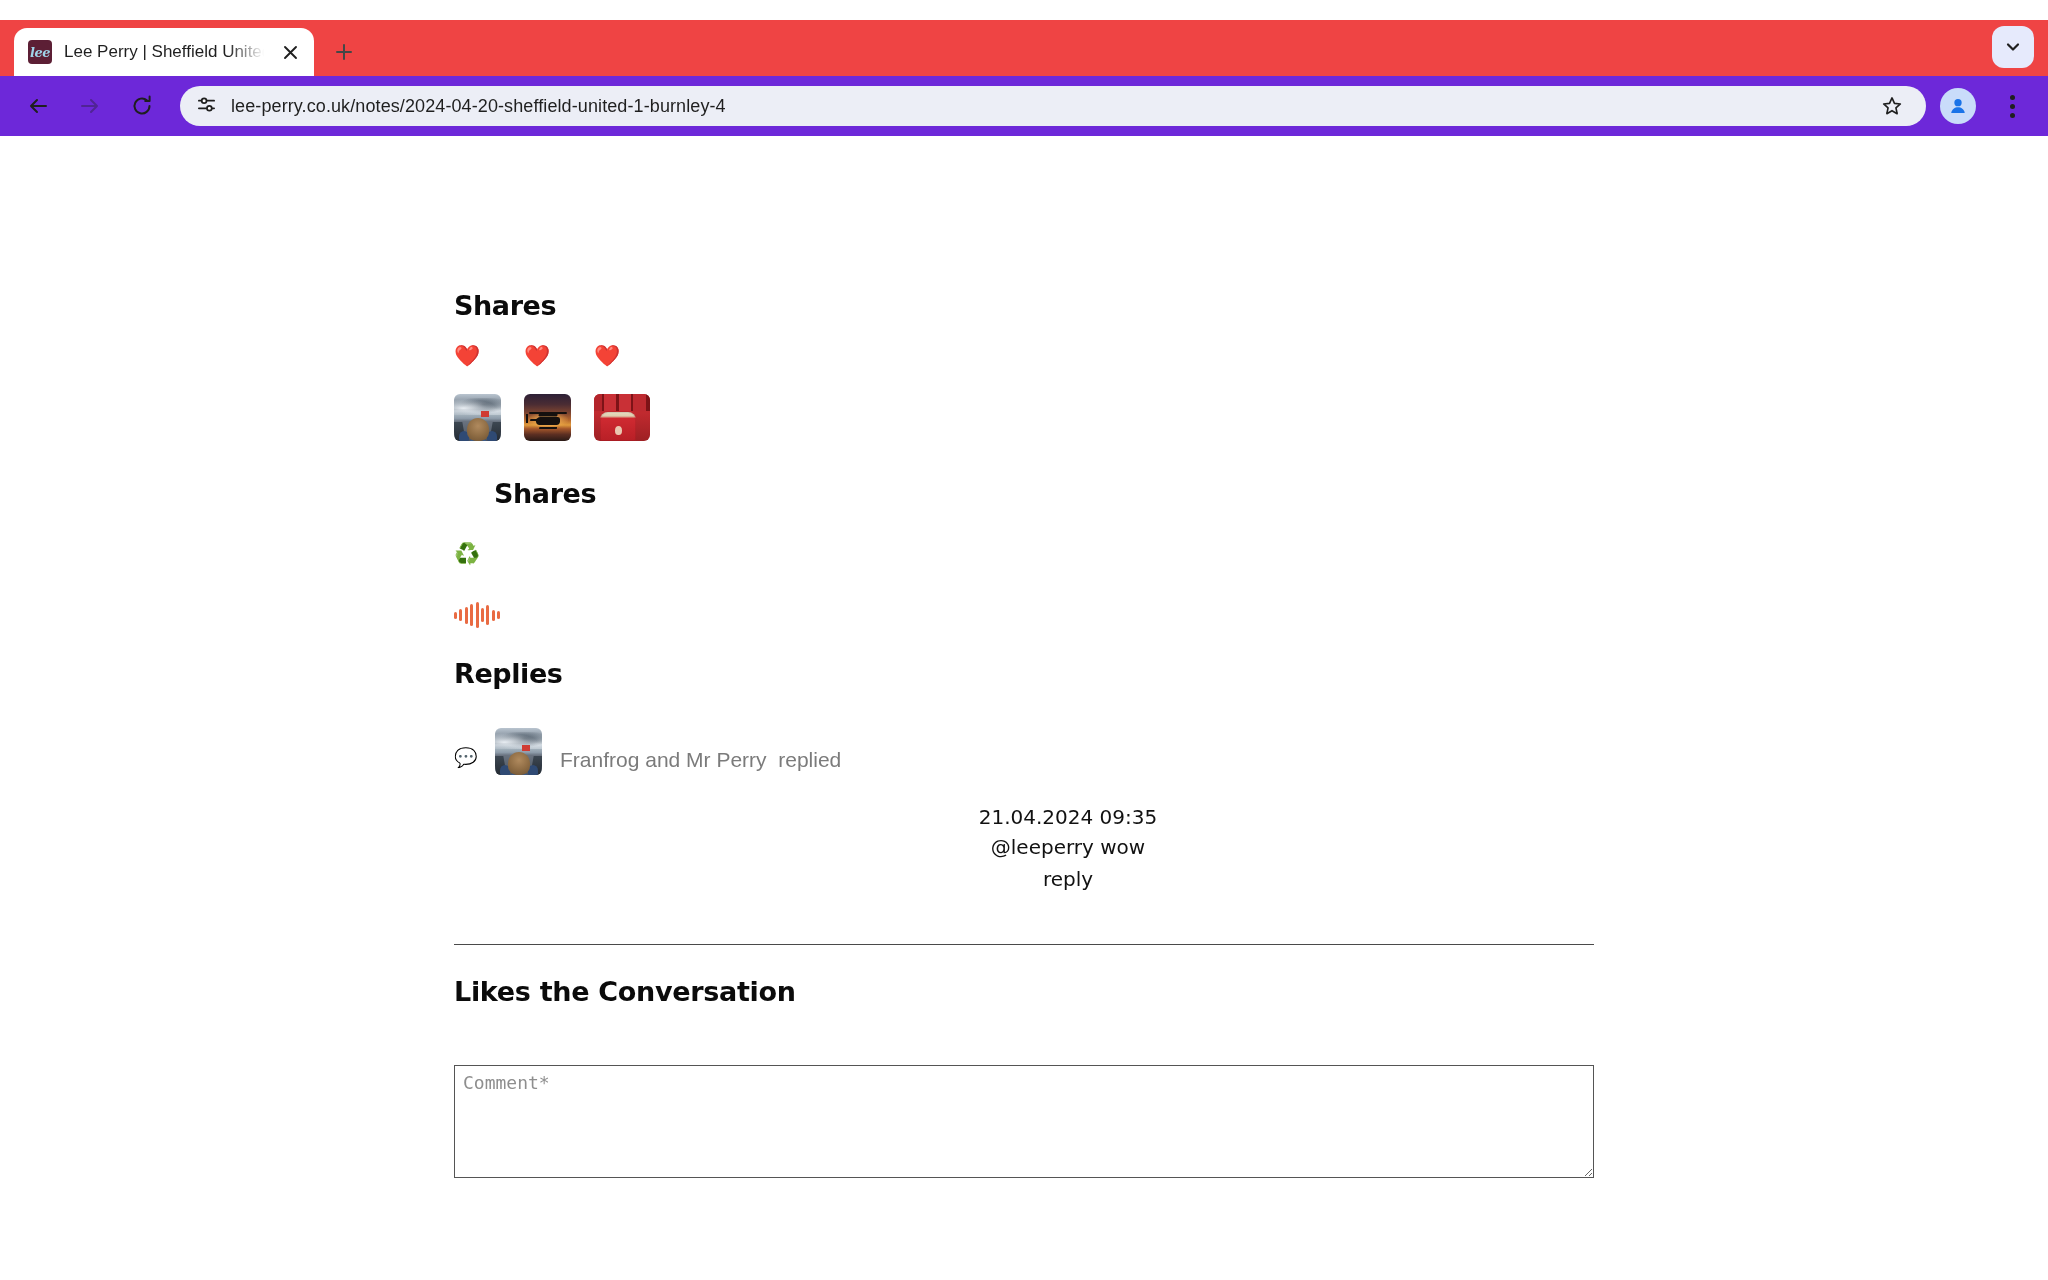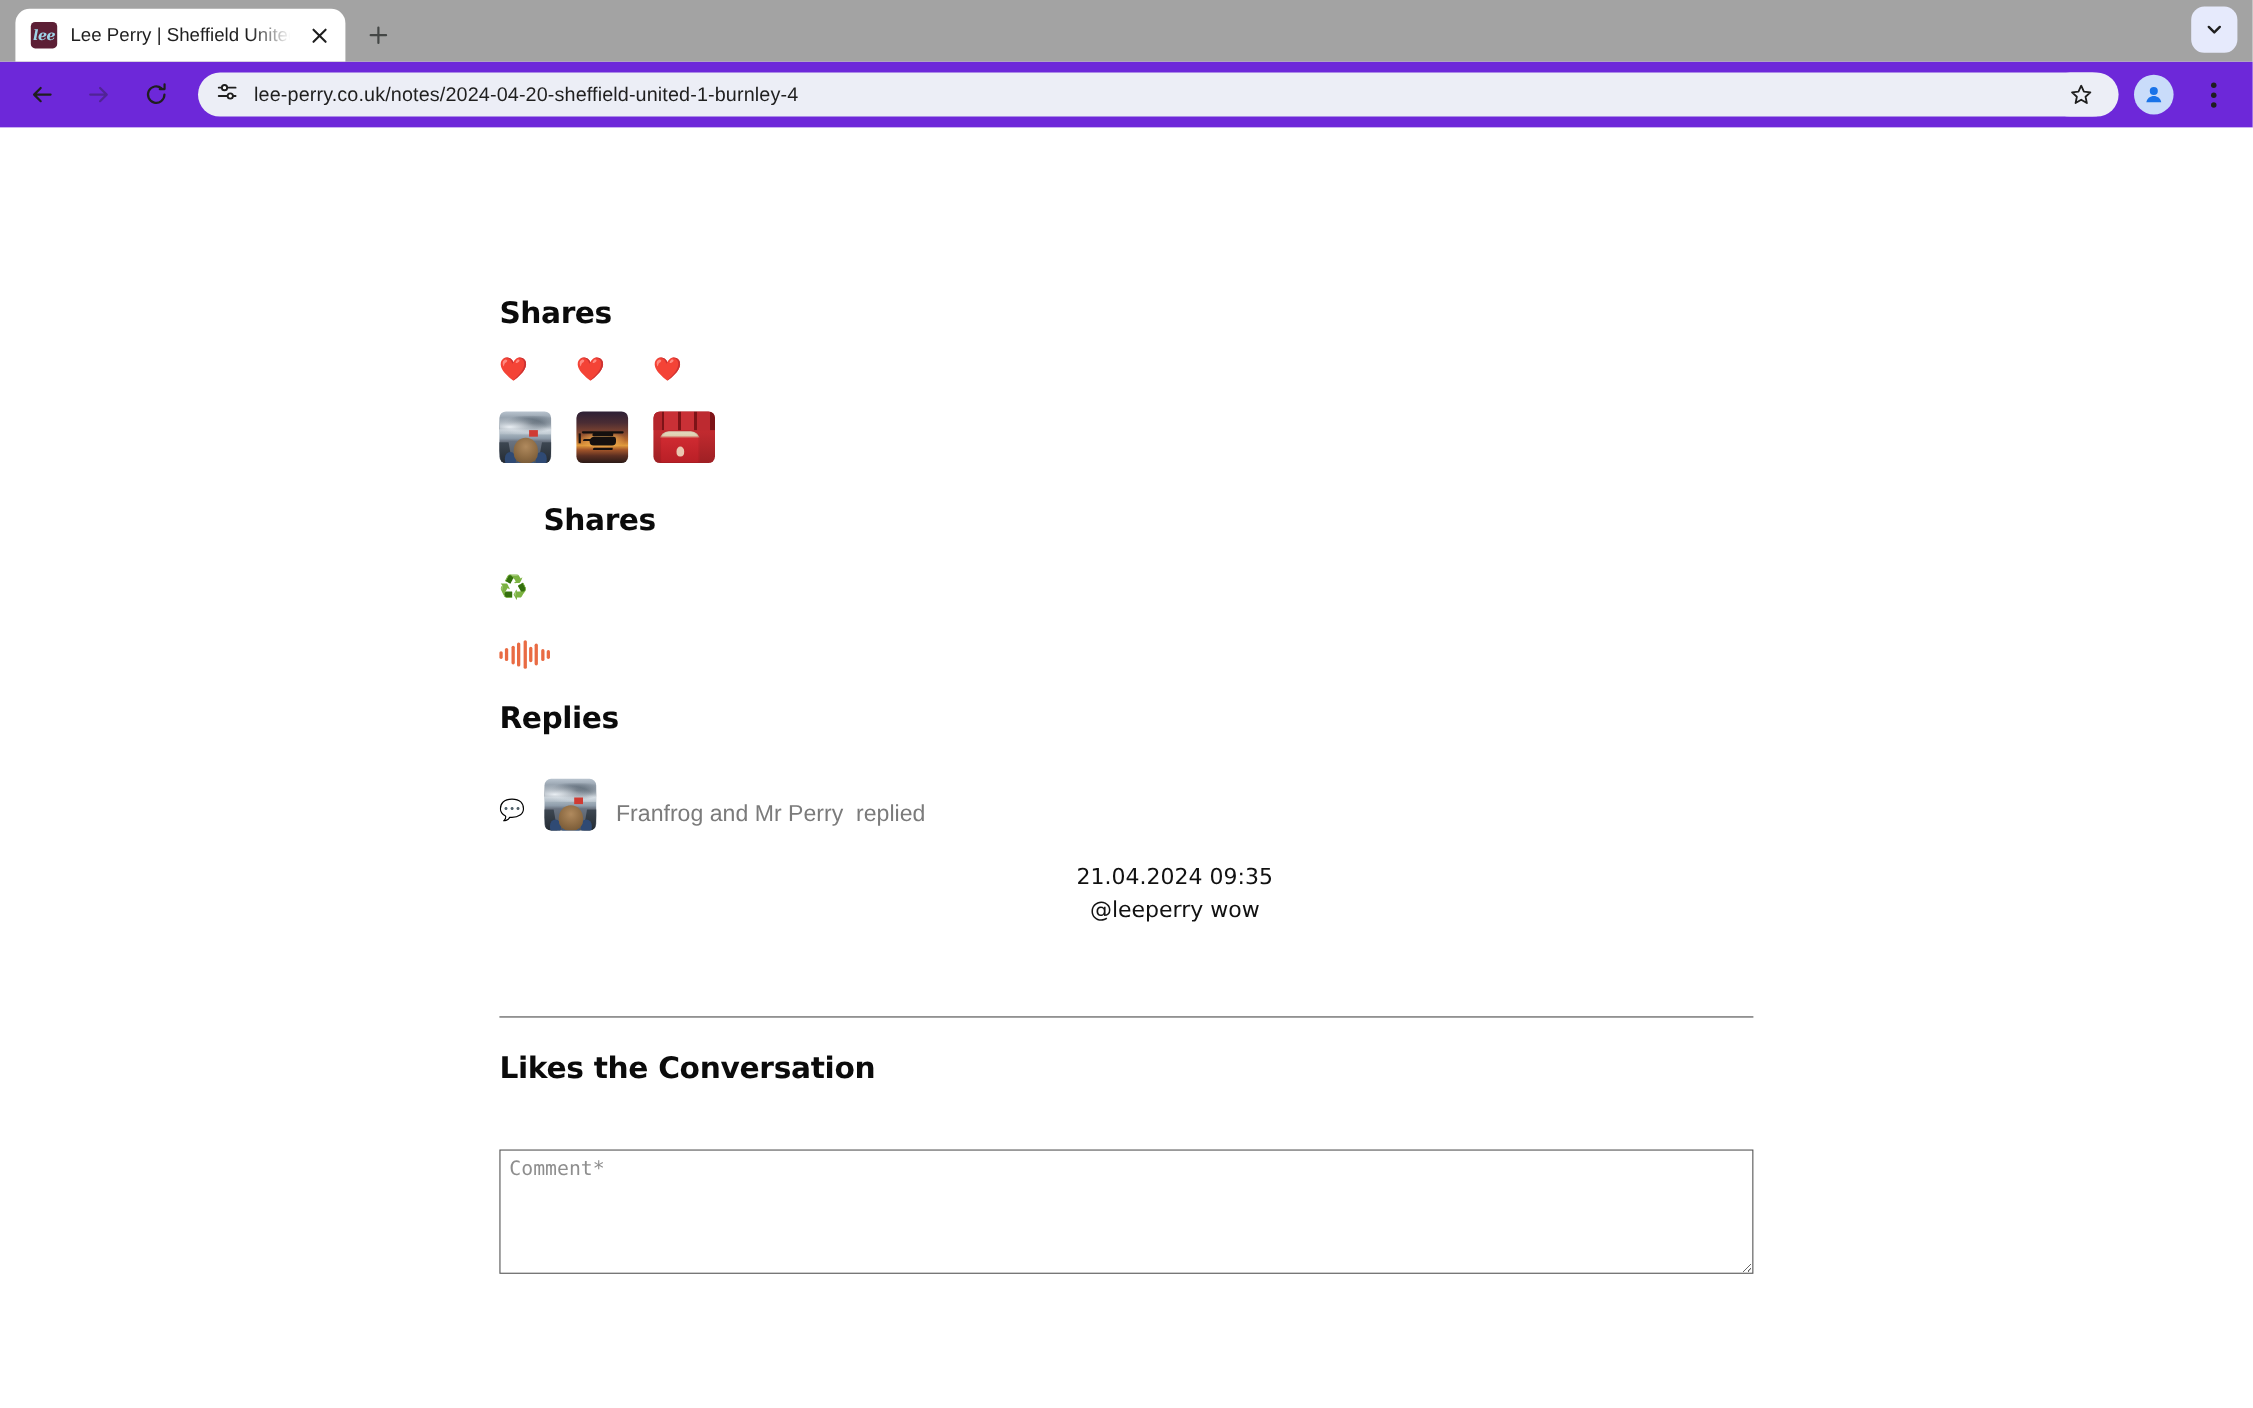--- a/index.html
+++ b/index.html
@@ -10,26 +10,27 @@
     background: #ffffff;
     font-family: "Liberation Sans", sans-serif;
     overflow: hidden;
   }
 
   
   .browser { width: 2048px; height: 1280px; display: flex; flex-direction: column; }
 
   .tabstrip {
     height: 56px;
-    background: #a3a3a3;
+    background: #ef4444;
     display: flex;
     align-items: flex-end;
     padding: 0 0 0 14px;
     position: relative;
     flex: 0 0 56px;
+    margin-top: 20px;
   }
   .tab {
     height: 48px;
     width: 300px;
     background: #ffffff;
     border-radius: 13px 13px 0 0;
     display: flex;
     align-items: center;
     padding: 0 10px 0 14px;
     position: relative;
@@ -540,20 +541,21 @@
                 <span class="teddy-rail-l"></span>
                 <span class="teddy-rail-r"></span>
                 <span class="teddy-flag"></span>
               </span>
             </span>
             <span class="reply-author"><span>Franfrog and Mr Perry</span><span>&nbsp;&nbsp;</span><span>replied</span></span>
           </div>
           <div class="reply-body">
             <div class="reply-date">21.04.2024 09:35</div>
             <div class="reply-text">@leeperry wow</div>
+            <div><a class="reply-link">reply</a></div>
           </div>
         </div>
       </div>
 
       <div class="divider"></div>
 
       <div class="join-block">
         <h2 class="join-title">Likes the Conversation</h2>
         <textarea class="comment-area" placeholder="Comment*" style=""></textarea>
       </div>

